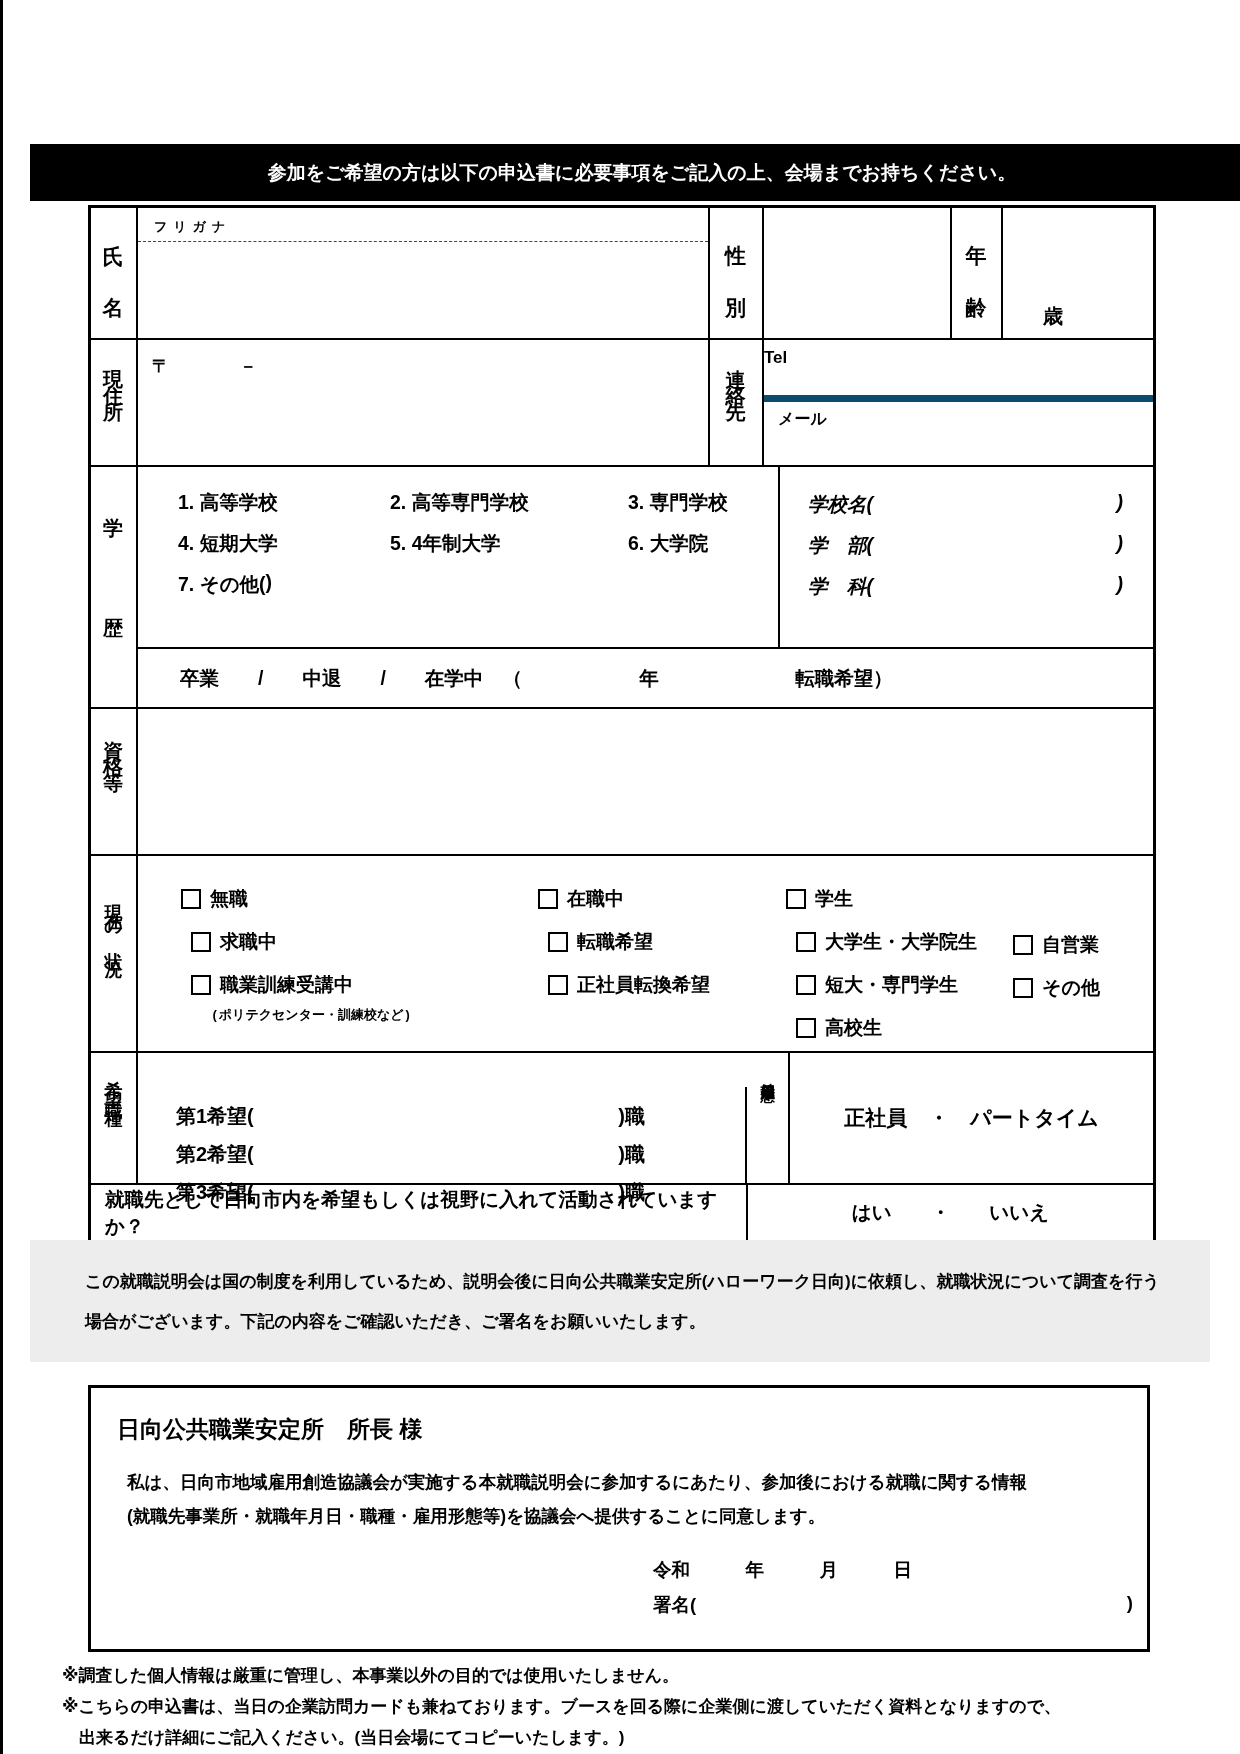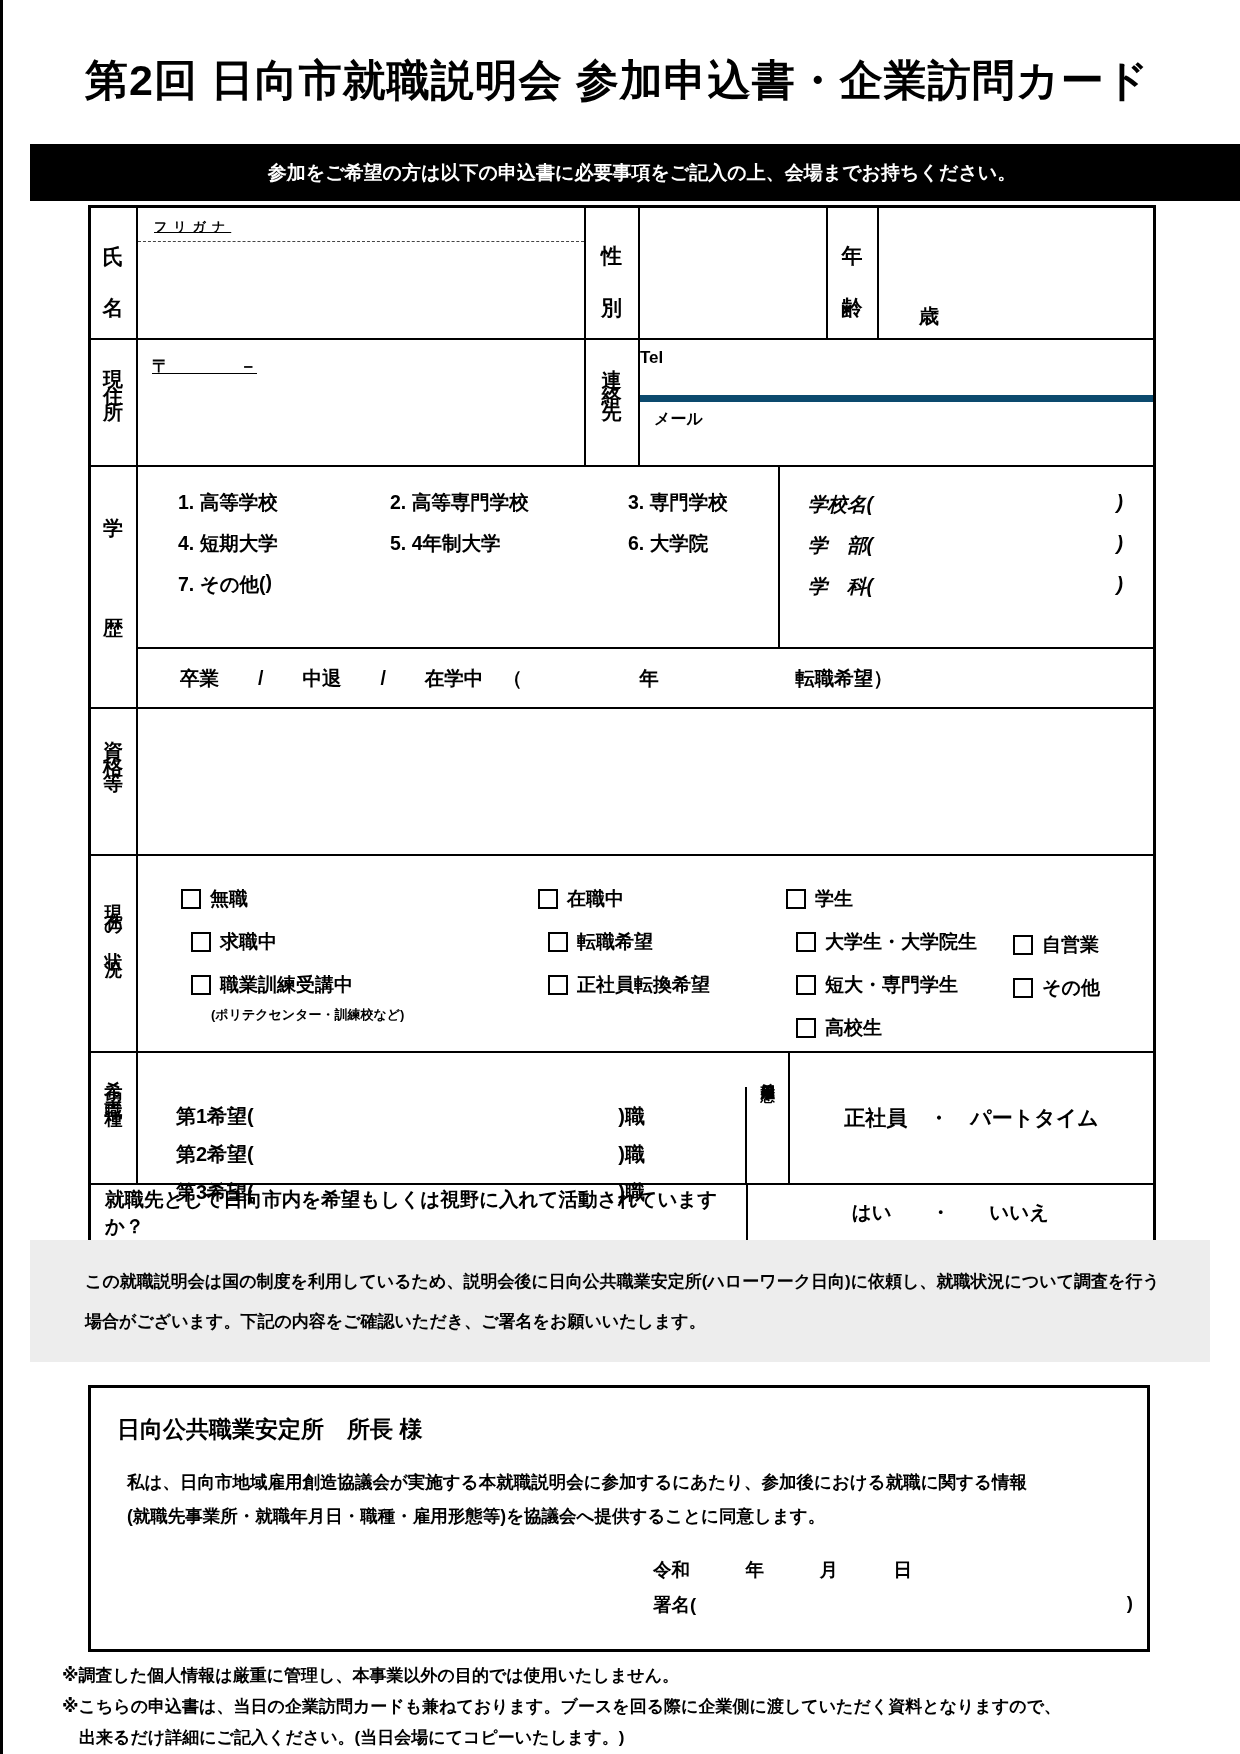--- a/index.html
+++ b/index.html
@@ -11,21 +11,21 @@
   .banner{position:absolute;top:144px;left:30px;width:1224px;height:57px;background:#000;
           color:#fff;display:flex;align-items:center;justify-content:center;font-size:19px;}
   
   .tbl{position:absolute;left:88px;top:205px;width:1062px;border:3px solid #000;background:#fff;}
   .r{display:flex;border-bottom:2px solid #000;}
   .r:last-child{border-bottom:none;border-radius:6px;}
   .c{border-right:2px solid #000;position:relative;box-sizing:border-box;}
   .c:last-child{border-right:none;}
   .lab{display:flex;justify-content:center;box-sizing:border-box;}
   .vl{writing-mode:vertical-rl;text-orientation:upright;line-height:1;}
-  .w47{width:47px;} .w532{width:448px;text-decoration:underline;} .w54{width:54px;} .w188{width:188px;} .w51{width:51px;}
+  .w47{width:47px;} .w532{width:572px;} .w54{width:54px;} .w188{width:188px;} .w51{width:51px;}
   .flex1{flex:1;}
   .h130{height:130px;} .h125{height:125px;} .h240{height:240px;} .h145{height:145px;}
   .h195{height:195px;} .h55{height:55px;}
   .ls-name{font-size:21px;letter-spacing:52px;padding-top:20px;}
   .ls-addr{font-size:20px;letter-spacing:16px;padding-top:14px;}
   .ls-edu{font-size:20px;letter-spacing:100px;padding-top:35px;}
   .ls-qual{font-size:20px;letter-spacing:16px;padding-top:16px;}
   .ls-stat{font-size:18px;letter-spacing:9px;padding-top:34px;}
   .ls-pref{font-size:18px;letter-spacing:10px;padding-top:13px;}
   .ls-emp{font-size:14.5px;letter-spacing:1px;padding-top:18px;}
@@ -45,21 +45,21 @@
   .otherline{display:flex;margin:14px 35px 0 0;}
   .edu-school{flex:1;padding:24px 30px 0 28px;font-size:19.5px;font-style:italic;}
   .sline{display:flex;justify-content:space-between;margin-bottom:14px;}
   .edu-grad{height:58px;display:flex;align-items:center;padding-left:42px;font-size:19.5px;}
   .statcell{flex:1;position:relative;font-size:19px;}
   .cbcol{position:absolute;top:30px;}
   .p1{left:43px;} .p2{left:400px;} .p3{left:648px;} .p4{left:875px;margin-top:46px;}
   .cbi{display:flex;align-items:center;margin-bottom:17px;white-space:nowrap;}
   .cbi.ind{margin-left:10px;}
   .cb{display:inline-block;width:16px;height:16px;border:2px solid #000;margin-right:9px;flex:none;}
-  .cbnote{font-size:13px;margin:-9px 16px 0 30px;letter-spacing:0px;}
+  .cbnote{font-size:13px;margin:-9px 16px 0 30px;letter-spacing:0px;font-family:Liberation Mono, monospace;}
   .prefcell{width:609px;padding:16px 100px 0 38px;box-sizing:border-box;font-size:20px;margin-top:34px;}
   .pline{display:flex;justify-content:space-between;margin-bottom:11px;}
   .w43{width:43px;}
   .empcell{flex:1;display:flex;align-items:center;justify-content:center;font-size:21px;}
   .qcell{width:657px;display:flex;align-items:center;padding-left:14px;
          box-sizing:border-box;font-size:19.5px;}
   .acell{flex:1;display:flex;align-items:center;justify-content:center;font-size:19.5px;}
   
   .notice{position:absolute;left:30px;top:1240px;width:1180px;height:122px;background:#ededed;
           box-sizing:border-box;padding:22px 50px 0 55px;font-size:17px;line-height:40px;}
@@ -72,21 +72,20 @@
            font-size:18.5px;}
   .foot{position:absolute;left:62px;top:1660px;font-size:17px;line-height:31px;}
   .foot .indent{padding-left:17px;}
 </style>
 </head>
 <body>
 
 <div class="page">
   <div class="scan-edge"></div>
 
-  <div class="title">第2回 日向市就職説明会 参加申込書・企業訪問カード</div>
   <div class="banner">参加をご希望の方は以下の申込書に必要事項をご記入の上、会場までお持ちください。</div>
 
   <div class="tbl">
 
     <div class="r h130">
       <div class="c lab w47">
         <span class="vl ls-name">氏名</span>
       </div>
       <div class="c w532">
         <div class="furigana">フリガナ</div>

